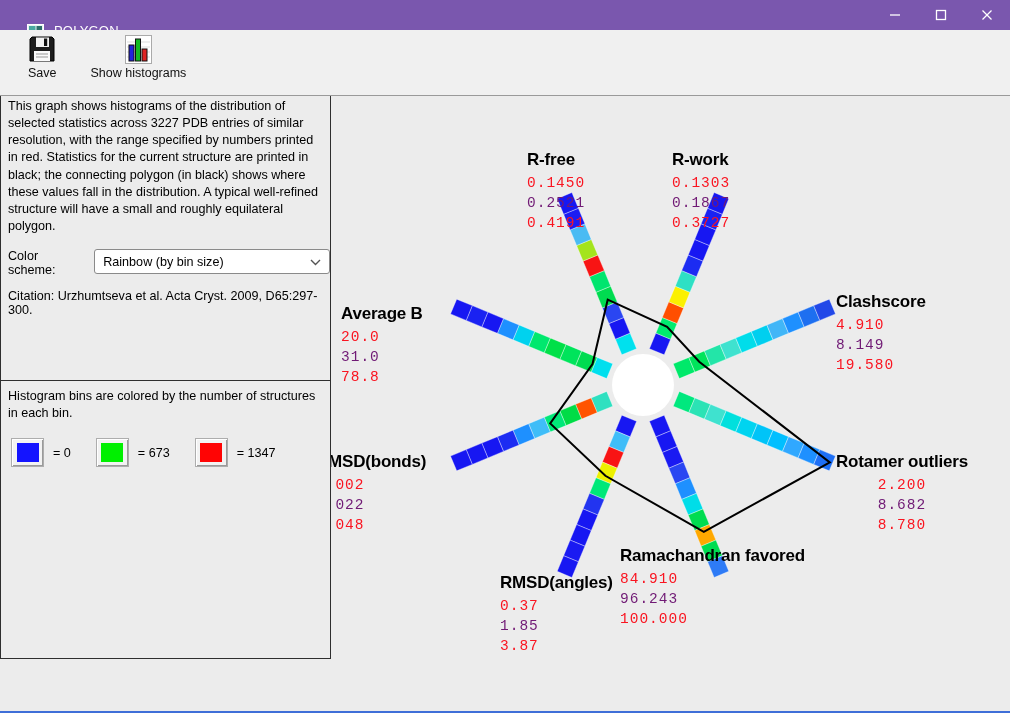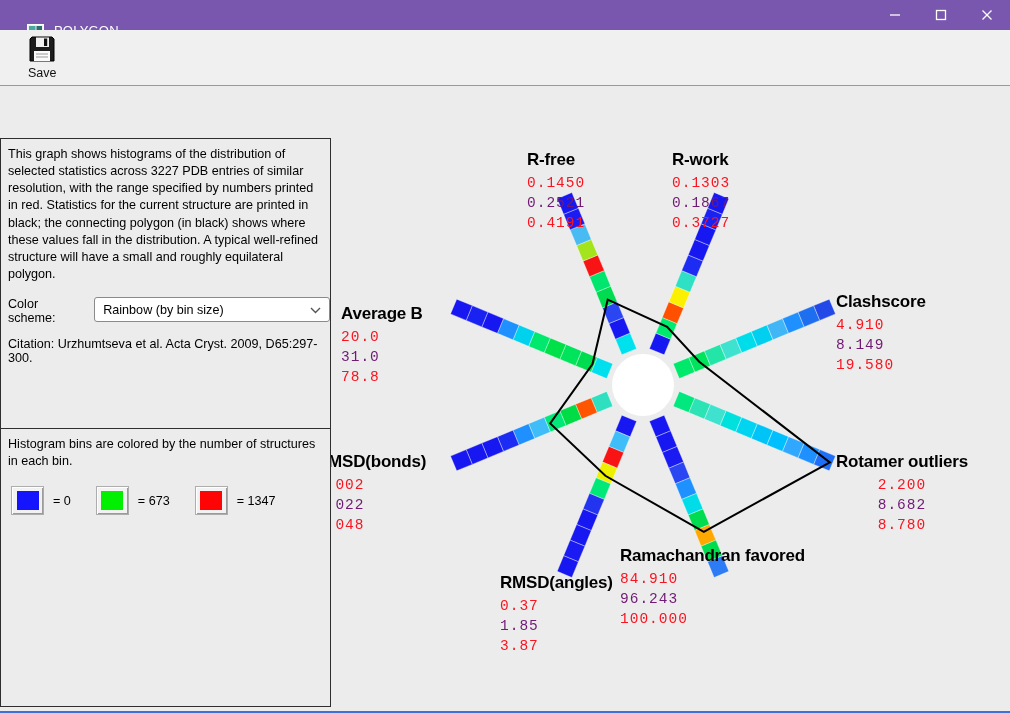--- a/index.html
+++ b/index.html
@@ -12,30 +12,30 @@
   .titlebar{
     position:absolute;top:0;left:0;width:100%;height:38px;z-index:10;
     background:#7a57ae;display:flex;align-items:flex-end;color:#fff;
   }
   .titlebar .appicon{margin-left:27px;width:17px;height:14px;display:inline-block;}
   .titlebar .title{margin-left:10px;font-size:13px;letter-spacing:.2px;}
   .win-controls{position:absolute;right:0;top:0;height:30px;display:flex;}
   .win-btn{width:46px;height:30px;display:flex;align-items:center;justify-content:center;cursor:default;}
   
   .toolbar{
-    position:absolute;top:30px;left:0;width:100%;height:56px;z-index:10;
+    position:absolute;top:30px;left:0;width:100%;height:66px;z-index:10;
     background:#f0f0f0;border-bottom:1px solid #9a9a9a;
     display:flex;align-items:flex-start;padding-left:22px;box-sizing:border-box;gap:22px;
   }
   .tool-btn{display:flex;flex-direction:column;align-items:center;justify-content:flex-start;
     padding:4px 6px 2px 6px;font-size:12.5px;color:#111;background:transparent;border:none;}
   .tool-btn .ticon{height:30px;display:flex;align-items:center;justify-content:center;margin-bottom:2px;}
   
   .panel{position:absolute;left:0;width:331px;background:#ececec;border:1px solid #2e2e2e;
-    box-sizing:border-box;z-index:5;margin-top:48px;}
+    box-sizing:border-box;z-index:5;}
   .panel-top{top:90px;height:310px;}
   .panel-bottom{top:380px;height:279px;}
   .panel .ptext{padding:7px 8px 0 7px;font-size:12.6px;line-height:1.36;color:#000;}
   .scheme-row{display:flex;align-items:flex-start;margin:14px 0 0 7px;font-size:12.6px;}
   .combo{margin-left:9px;width:247px;height:25px;background:#fff;border:1px solid #8a8a8a;
     border-radius:3px;display:flex;align-items:center;justify-content:space-between;
     padding:0 8px;box-sizing:border-box;font-size:12.6px;color:#000;}
   .citation{margin:12px 0 0 7px;font-size:12.6px;color:#000;}
   .legend-row{display:flex;align-items:center;margin:16px 0 0 10px;font-size:12.6px;gap:9px;}
   .swatch{width:31px;height:27px;background:#f2f2f2;border:1px solid #adadad;
@@ -245,20 +245,35 @@
           <path d="M4 2 L24 2 L26 4 L26 26 L2 26 L2 4 Z" fill="#1d1d1d" stroke="#000" stroke-width="1"></path>
           <rect x="8" y="2.5" width="13" height="9.5" fill="#f2f2f2"></rect>
           <rect x="16" y="3.5" width="3.2" height="7.5" fill="#111"></rect>
           <rect x="6" y="16" width="16" height="10" fill="#fafafa"></rect>
           <line x1="8" y1="19" x2="20" y2="19" stroke="#999" stroke-width="1"></line>
           <line x1="8" y1="22" x2="20" y2="22" stroke="#999" stroke-width="1"></line>
         </svg>
       </span>
       <span>Save</span>
     </button>
+    <button class="tool-btn">
+      <span class="ticon">
+        <svg width="27" height="29" viewBox="0 0 27 29">
+          <rect x="0.5" y="0.5" width="26" height="28" fill="#fff" stroke="#aaa"></rect>
+          <line x1="2" y1="7" x2="25" y2="7" stroke="#ddd"></line>
+          <line x1="2" y1="12" x2="25" y2="12" stroke="#ddd"></line>
+          <line x1="2" y1="17" x2="25" y2="17" stroke="#ddd"></line>
+          <line x1="2" y1="22" x2="25" y2="22" stroke="#ddd"></line>
+          <rect x="4" y="10" width="5" height="16" fill="#2222dd" stroke="#111" stroke-width="1"></rect>
+          <rect x="10.5" y="4" width="5" height="22" fill="#11bb22" stroke="#111" stroke-width="1"></rect>
+          <rect x="17" y="14" width="5" height="12" fill="#dd2222" stroke="#111" stroke-width="1"></rect>
+        </svg>
+      </span>
+      <span>Show histograms</span>
+    </button>
   </div>
 
   <div class="panel panel-top">
     <div class="ptext">This graph shows histograms of the distribution of selected statistics across 3227 PDB entries of similar resolution, with the range specified by numbers printed in red.  Statistics for the current structure are printed in black; the connecting polygon (in black) shows where these values fall in the distribution. A typical well-refined structure will have a small and roughly equilateral polygon.</div>
     <div class="scheme-row">
       <span>Color scheme:</span>
       <div class="combo">
         <span>Rainbow (by bin size)</span>
         <span>
           <svg width="11" height="7" viewBox="0 0 11 7">

